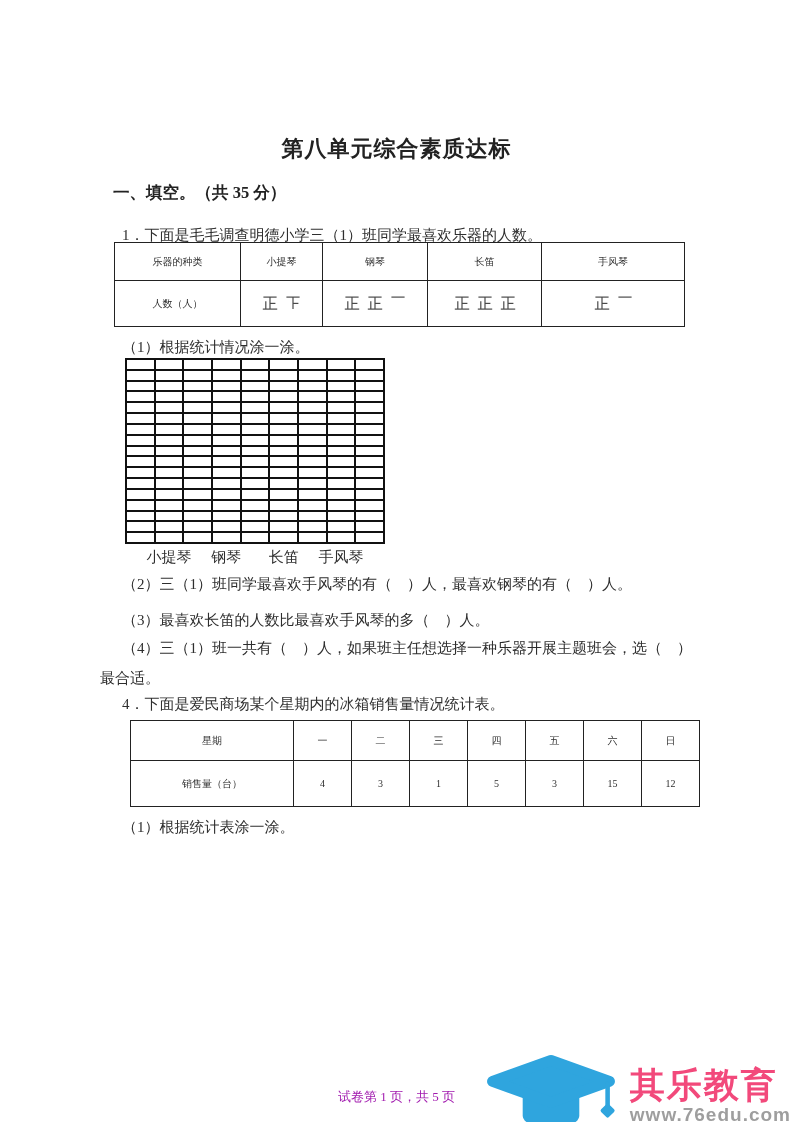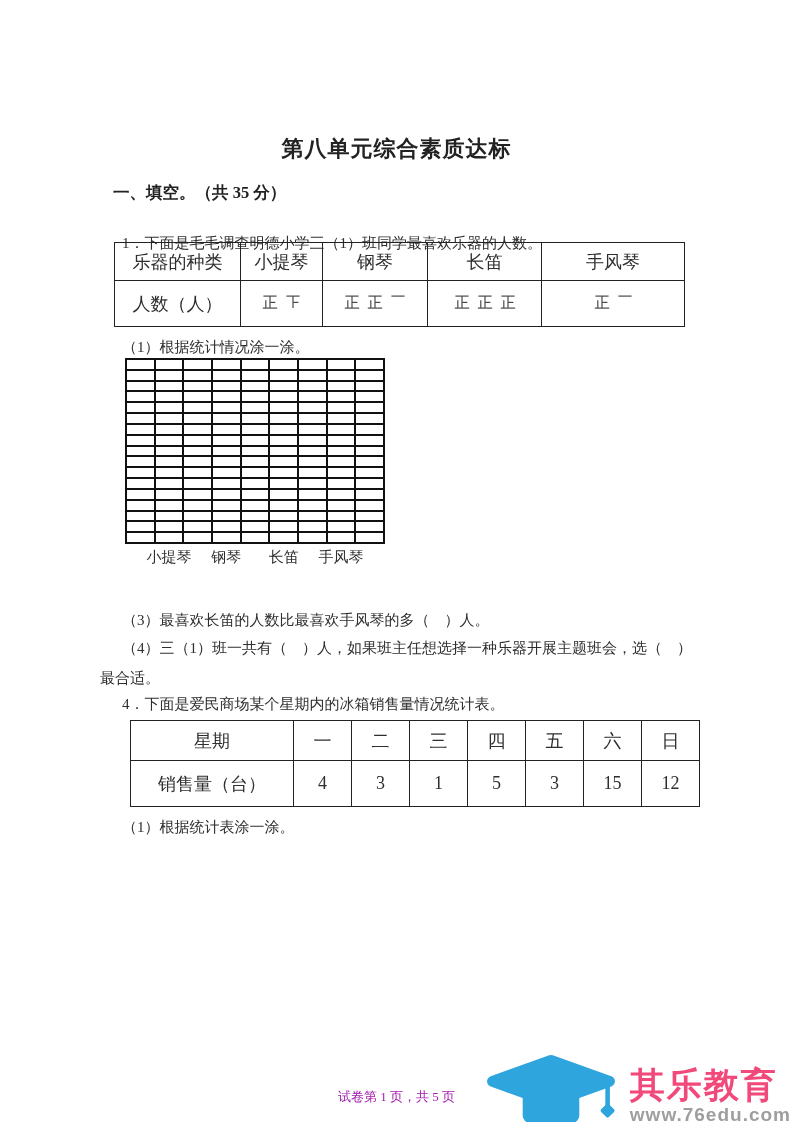--- a/index.html
+++ b/index.html
@@ -38,21 +38,21 @@
     color: #2e2e2e;
   }
   .indent { text-indent: 22px; }
 
   
   table { border-collapse: collapse; table-layout: fixed; }
   td {
     border: 1.5px solid #222;
     text-align: center;
     vertical-align: middle;
-    font-size: 18px;
+    font-size: 10px;
     color: #2e2e2e;
     overflow: hidden;
   }
   .t1 { position: absolute; top: 226px; left: 114px; width: 570px; }
   .t1 tr:nth-child(1) td { height: 38px; }
   .t1 tr:nth-child(2) td { height: 46px; }
   .t2 { position: absolute; top: 704px; left: 130px; width: 569px; padding-left: 17px; }
   .t2 tr:nth-child(1) td { height: 40px; }
   .t2 tr:nth-child(2) td { height: 46px; }
 
@@ -114,21 +114,21 @@
 </style>
 </head>
 <body>
 
 <div class="page">
 
   <h1 class="title">第八单元综合素质达标</h1>
 
   <div class="sec-heading">一、填空。（共 35 分）</div>
 
-  <p class="para indent" style="top:212px;">1．下面是毛毛调查明德小学三（1）班同学最喜欢乐器的人数。</p>
+  <p class="para indent" style="top:204px;">1．下面是毛毛调查明德小学三（1）班同学最喜欢乐器的人数。</p>
 
   <table class="t1">
     <colgroup>
       <col style="width:126px">
         <col style="width:82px">
         <col style="width:105px">
         <col style="width:114px">
         <col style="width:143px">
     </colgroup>
     <tbody>
@@ -372,20 +372,21 @@
         <div class="cell"></div>
       </div>
     <div class="grid-labels" id="gridLabels">
         <span style="left: 44px;">小提琴</span>
         <span style="left: 101.333px;">钢琴</span>
         <span style="left: 158.667px;">长笛</span>
         <span style="left: 216px;">手风琴</span>
       </div>
   </div>
 
+  <p class="para" style="top:553px; left:122px;">（2）三（1）班同学最喜欢手风琴的有（　）人，最喜欢钢琴的有（　）人。</p>
   <p class="para" style="top:589px; left:122px;">（3）最喜欢长笛的人数比最喜欢手风琴的多（　）人。</p>
   <p class="para indent" style="top:617px;">（4）三（1）班一共有（　）人，如果班主任想选择一种乐器开展主题班会，选（　）最合适。</p>
 
   <p class="para indent" style="top:673px;">4．下面是爱民商场某个星期内的冰箱销售量情况统计表。</p>
 
   <table class="t2">
     <colgroup>
       <col style="width:163px">
         <col style="width:58px">
         <col style="width:58px">

